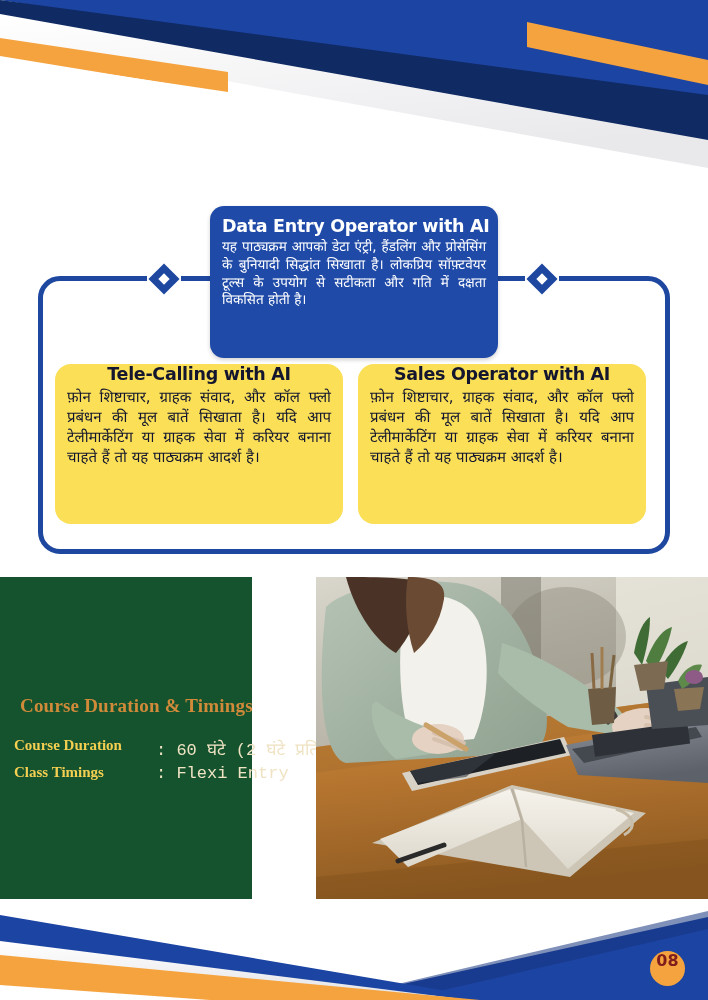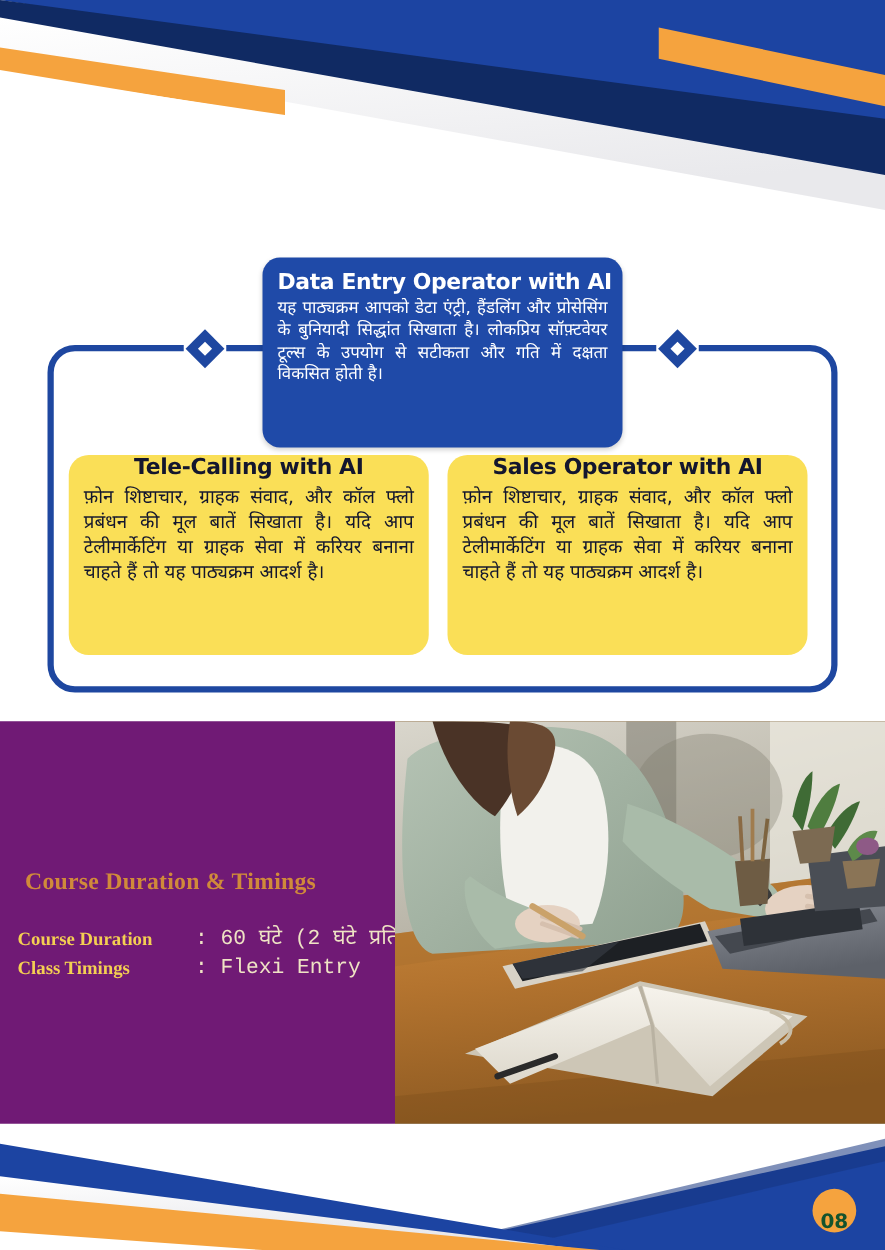--- a/index.html
+++ b/index.html
@@ -152,44 +152,44 @@
     text-align: justify;
     text-align-last: left;
     font-family: "DejaVu Sans", sans-serif;
   }
 
   
   .info-panel {
     position: absolute;
     left: 0;
     top: 577px;
-    width: 316px;
+    width: 252px;
     height: 322px;
-    background: #701a75;
+    background: #14532d;
   }
   .info-heading {
     position: absolute;
     left: 20px;
     top: 118px;
     color: #d08a3a;
     font-size: 19px;
     font-weight: bold;
     font-family: "Liberation Serif", serif;
     letter-spacing: 0.2px;
     white-space: nowrap;
   }
   .info-rows {
     position: absolute;
     left: 14px;
     top: 160px;
     width: 300px;
   }
   .info-row {
     display: flex;
-    align-items: flex-end;
+    align-items: flex-start;
     margin-bottom: 4px;
     white-space: nowrap;
   }
   .info-label {
     color: #f4cf52;
     font-size: 15px;
     font-weight: bold;
     font-family: "Liberation Serif", serif;
     width: 142px;
     flex: 0 0 142px;
@@ -226,23 +226,23 @@
 
   .page-number {
     position: absolute;
     left: 650px;
     top: 951px;
     width: 35px;
     height: 35px;
     border-radius: 50%;
     background: #f5a33e;
     display: flex;
-    align-items: flex-end;
+    align-items: flex-start;
     justify-content: center;
-    color: #14532d;
+    color: #7f1d1d;
     font-size: 16px;
     font-weight: bold;
     font-family: "DejaVu Sans", sans-serif;
   }
 </style>
 </head>
 <body>
 
 <div class="page">
 

